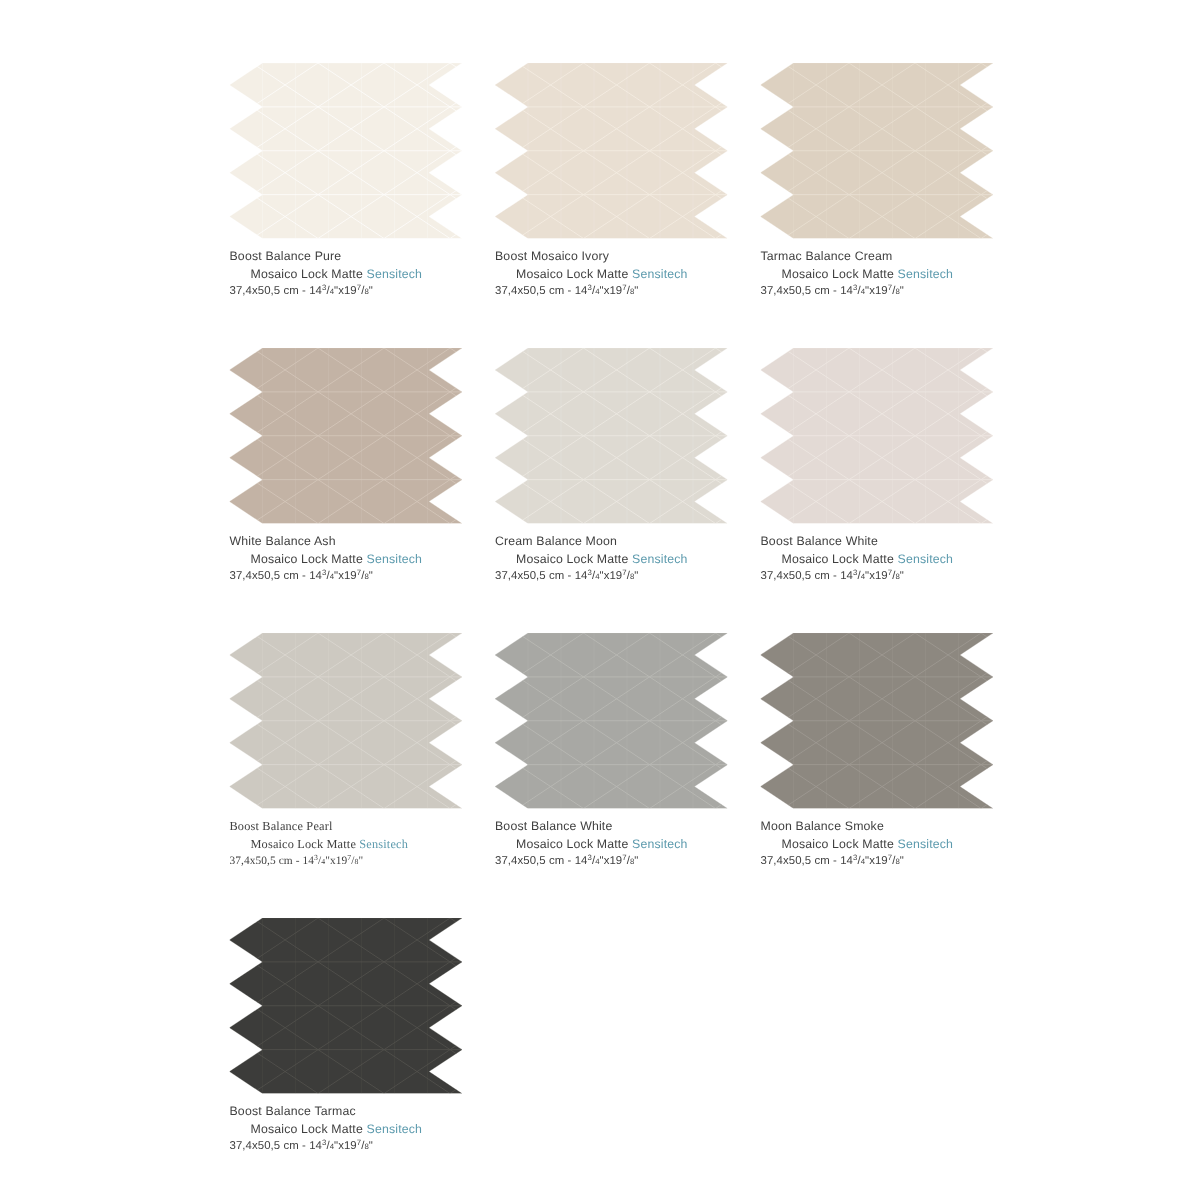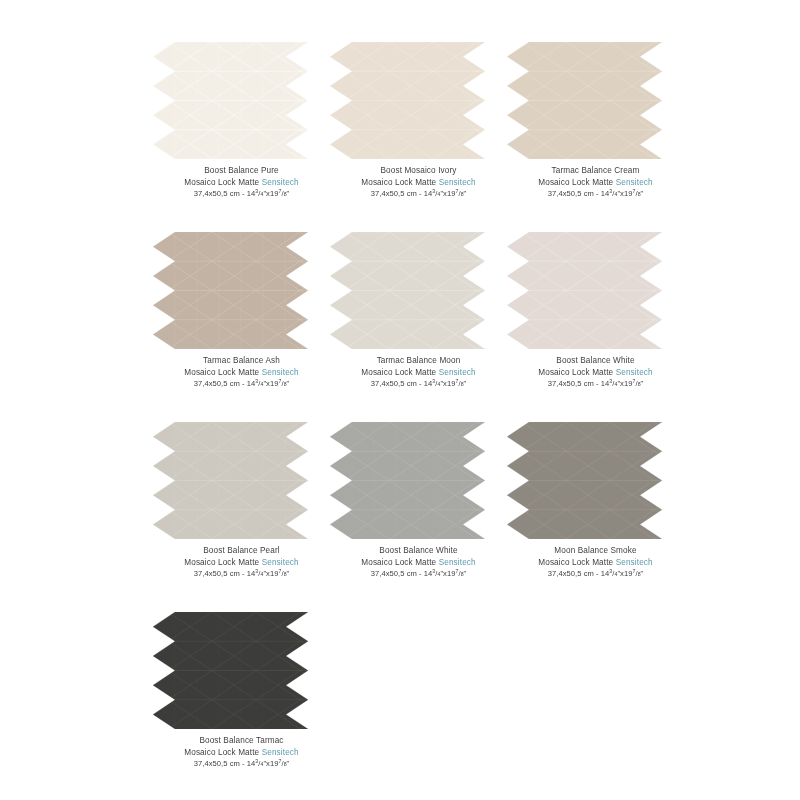--- a/index.html
+++ b/index.html
@@ -10,21 +10,20 @@
     background: #ffffff;
     font-family: "Liberation Sans", sans-serif;
     overflow: hidden;
   }
 
   #catalog {
     position: relative;
     width: 800px;
     height: 614px;
     background: #ffffff;
-    text-align: center;
   }
 
   .grid {
     position: absolute;
     left: 153px;
     top: 42px;
     width: 500px;
     display: grid;
     grid-template-columns: repeat(3, 177px);
     grid-auto-rows: 190px;
@@ -72,20 +71,21 @@
   .name {
     font-size: 8.2px;
     color: #3f3f3f;
     letter-spacing: 0.12px;
   }
 
   .finish {
     font-size: 8.2px;
     color: #3f3f3f;
     letter-spacing: 0.12px;
+    margin-left: 14px;
   }
 
   .sensitech {
     color: #5c9aad;
   }
 
   .dims {
     font-size: 7.6px;
     color: #3f3f3f;
     letter-spacing: 0.05px;
@@ -341,21 +341,21 @@
               <path d="M 88 -10 L 88 127" opacity="0.35"></path>
               <path d="M 110 -10 L 110 127" opacity="0.35"></path>
               <path d="M 132 -10 L 132 127" opacity="0.35"></path>
               <path d="M 154 -10 L 154 127" opacity="0.35"></path>
               <path d="M 176 -10 L 176 127" opacity="0.35"></path>
             </g>
             <path d="M 22 0 L 155 0 L 133 14.625 L 155 29.25 L 133 43.875 L 155 58.5 L 133 73.125 L 155 87.75 L 133 102.375 L 155 117 L 22 117 L 0 102.375 L 22 87.75 L 0 73.125 L 22 58.5 L 0 43.875 L 22 29.25 L 0 14.625 L 22 0 Z" fill="none" stroke="#d8cbbf" stroke-width="0.4" opacity="0.5"></path>
           </svg>
         </div>
         <div class="caption">
-          <span class="line name">Tarmac Balance Ash</span>
+          <span class="line name">White Balance Ash</span>
           <span class="line finish"><span>Mosaico Lock Matte</span> <span class="sensitech">Sensitech</span></span>
           <span class="line dims"><span>37,4x50,5 cm</span> - <span>14<span class="frac"><sup>3</sup>/<sub>4</sub></span>"x19<span class="frac"><sup>7</sup>/<sub>8</sub></span>"</span></span>
         </div>
       </div>
       <div class="product" style="grid-area: 2 / 2;">
         <div class="swatch-wrap">
           <svg class="swatch" viewBox="0 0 155 117" width="155" height="117">
             <defs>
               <clipPath id="clip-4">
                 <path d="M 22 0 L 155 0 L 133 14.625 L 155 29.25 L 133 43.875 L 155 58.5 L 133 73.125 L 155 87.75 L 133 102.375 L 155 117 L 22 117 L 0 102.375 L 22 87.75 L 0 73.125 L 22 58.5 L 0 43.875 L 22 29.25 L 0 14.625 L 22 0 Z"></path>
@@ -403,21 +403,21 @@
               <path d="M 88 -10 L 88 127" opacity="0.35"></path>
               <path d="M 110 -10 L 110 127" opacity="0.35"></path>
               <path d="M 132 -10 L 132 127" opacity="0.35"></path>
               <path d="M 154 -10 L 154 127" opacity="0.35"></path>
               <path d="M 176 -10 L 176 127" opacity="0.35"></path>
             </g>
             <path d="M 22 0 L 155 0 L 133 14.625 L 155 29.25 L 133 43.875 L 155 58.5 L 133 73.125 L 155 87.75 L 133 102.375 L 155 117 L 22 117 L 0 102.375 L 22 87.75 L 0 73.125 L 22 58.5 L 0 43.875 L 22 29.25 L 0 14.625 L 22 0 Z" fill="none" stroke="#efece6" stroke-width="0.4" opacity="0.5"></path>
           </svg>
         </div>
         <div class="caption">
-          <span class="line name">Tarmac Balance Moon</span>
+          <span class="line name">Cream Balance Moon</span>
           <span class="line finish"><span>Mosaico Lock Matte</span> <span class="sensitech">Sensitech</span></span>
           <span class="line dims"><span>37,4x50,5 cm</span> - <span>14<span class="frac"><sup>3</sup>/<sub>4</sub></span>"x19<span class="frac"><sup>7</sup>/<sub>8</sub></span>"</span></span>
         </div>
       </div>
       <div class="product" style="grid-area: 2 / 3;">
         <div class="swatch-wrap">
           <svg class="swatch" viewBox="0 0 155 117" width="155" height="117">
             <defs>
               <clipPath id="clip-5">
                 <path d="M 22 0 L 155 0 L 133 14.625 L 155 29.25 L 133 43.875 L 155 58.5 L 133 73.125 L 155 87.75 L 133 102.375 L 155 117 L 22 117 L 0 102.375 L 22 87.75 L 0 73.125 L 22 58.5 L 0 43.875 L 22 29.25 L 0 14.625 L 22 0 Z"></path>
@@ -470,21 +470,21 @@
             </g>
             <path d="M 22 0 L 155 0 L 133 14.625 L 155 29.25 L 133 43.875 L 155 58.5 L 133 73.125 L 155 87.75 L 133 102.375 L 155 117 L 22 117 L 0 102.375 L 22 87.75 L 0 73.125 L 22 58.5 L 0 43.875 L 22 29.25 L 0 14.625 L 22 0 Z" fill="none" stroke="#f1eae6" stroke-width="0.4" opacity="0.5"></path>
           </svg>
         </div>
         <div class="caption">
           <span class="line name">Boost Balance White</span>
           <span class="line finish"><span>Mosaico Lock Matte</span> <span class="sensitech">Sensitech</span></span>
           <span class="line dims"><span>37,4x50,5 cm</span> - <span>14<span class="frac"><sup>3</sup>/<sub>4</sub></span>"x19<span class="frac"><sup>7</sup>/<sub>8</sub></span>"</span></span>
         </div>
       </div>
-      <div class="product" style="grid-area: 3 / 1;">
+      <div class="product" style="grid-area: 3 / 1; font-family: Liberation Serif, serif;">
         <div class="swatch-wrap">
           <svg class="swatch" viewBox="0 0 155 117" width="155" height="117">
             <defs>
               <clipPath id="clip-6">
                 <path d="M 22 0 L 155 0 L 133 14.625 L 155 29.25 L 133 43.875 L 155 58.5 L 133 73.125 L 155 87.75 L 133 102.375 L 155 117 L 22 117 L 0 102.375 L 22 87.75 L 0 73.125 L 22 58.5 L 0 43.875 L 22 29.25 L 0 14.625 L 22 0 Z"></path>
               </clipPath>
             </defs>
             <path d="M 22 0 L 155 0 L 133 14.625 L 155 29.25 L 133 43.875 L 155 58.5 L 133 73.125 L 155 87.75 L 133 102.375 L 155 117 L 22 117 L 0 102.375 L 22 87.75 L 0 73.125 L 22 58.5 L 0 43.875 L 22 29.25 L 0 14.625 L 22 0 Z" fill="#cdc9c1"></path>
             <g clip-path="url(#clip-6)" stroke="#dedbd4" stroke-width="0.55" fill="none" opacity="0.85">
               <path d="M -10 29.25 L 165 29.25"></path>

